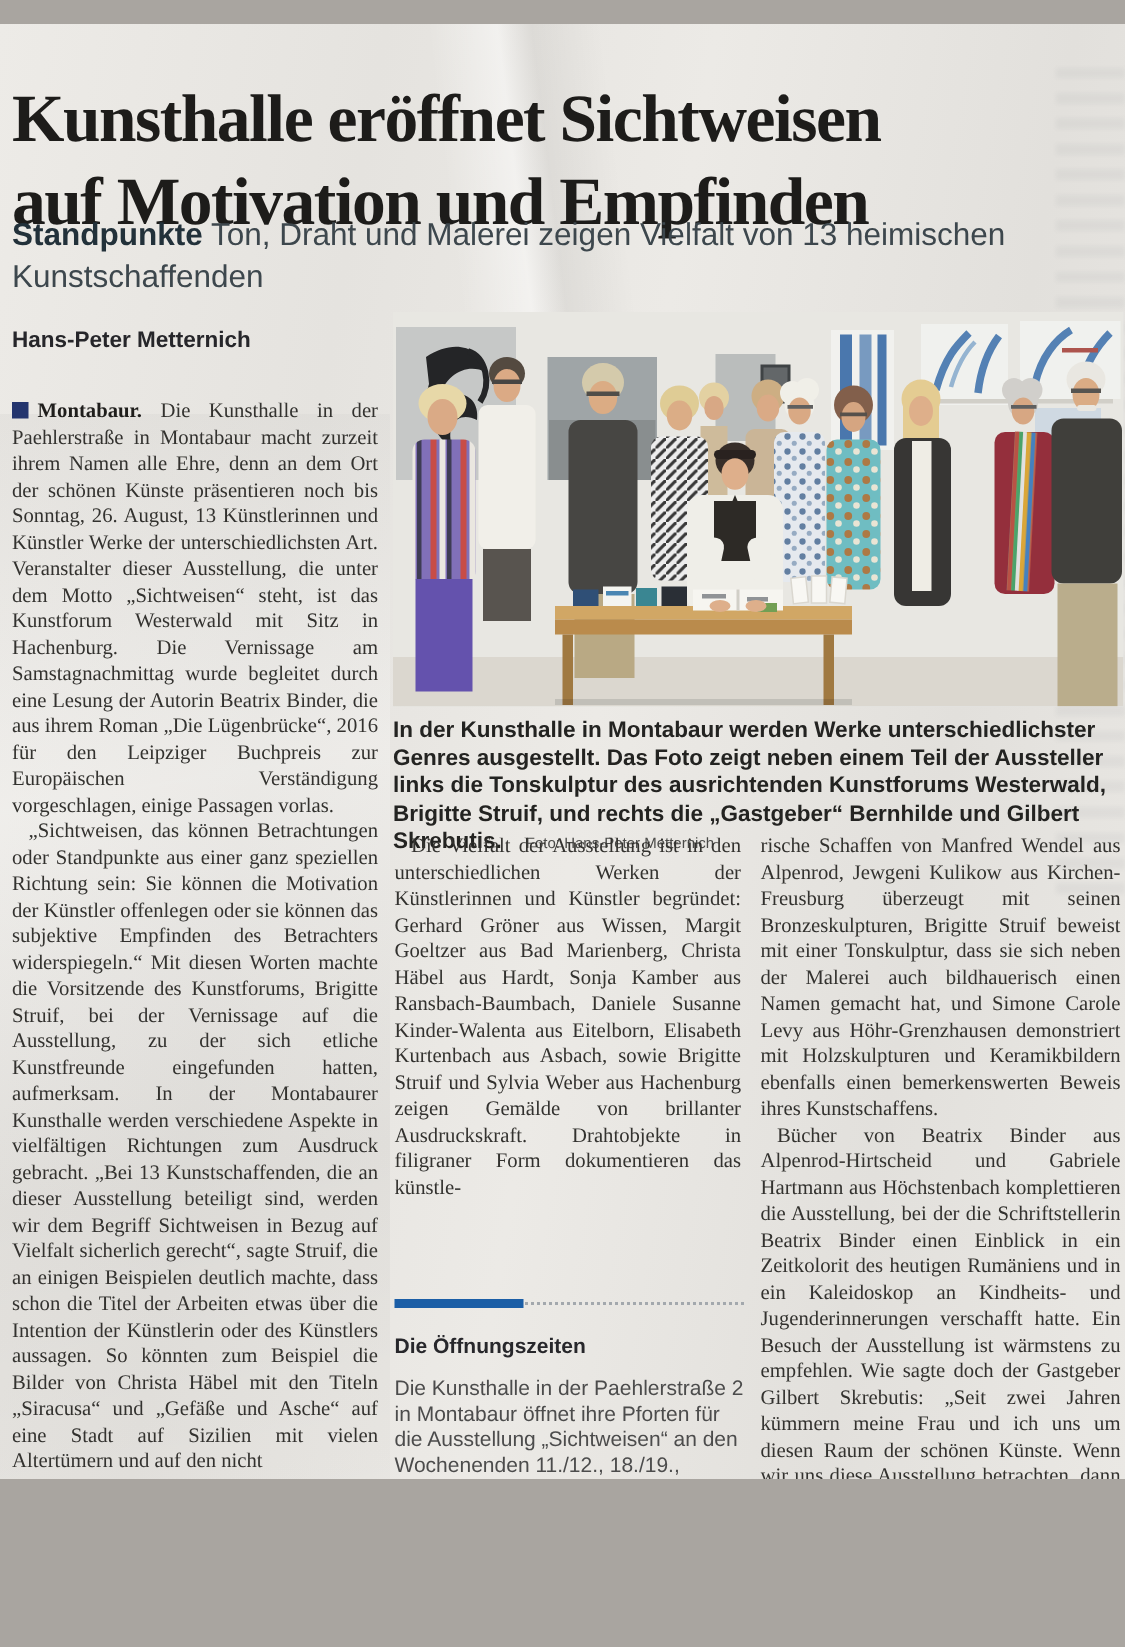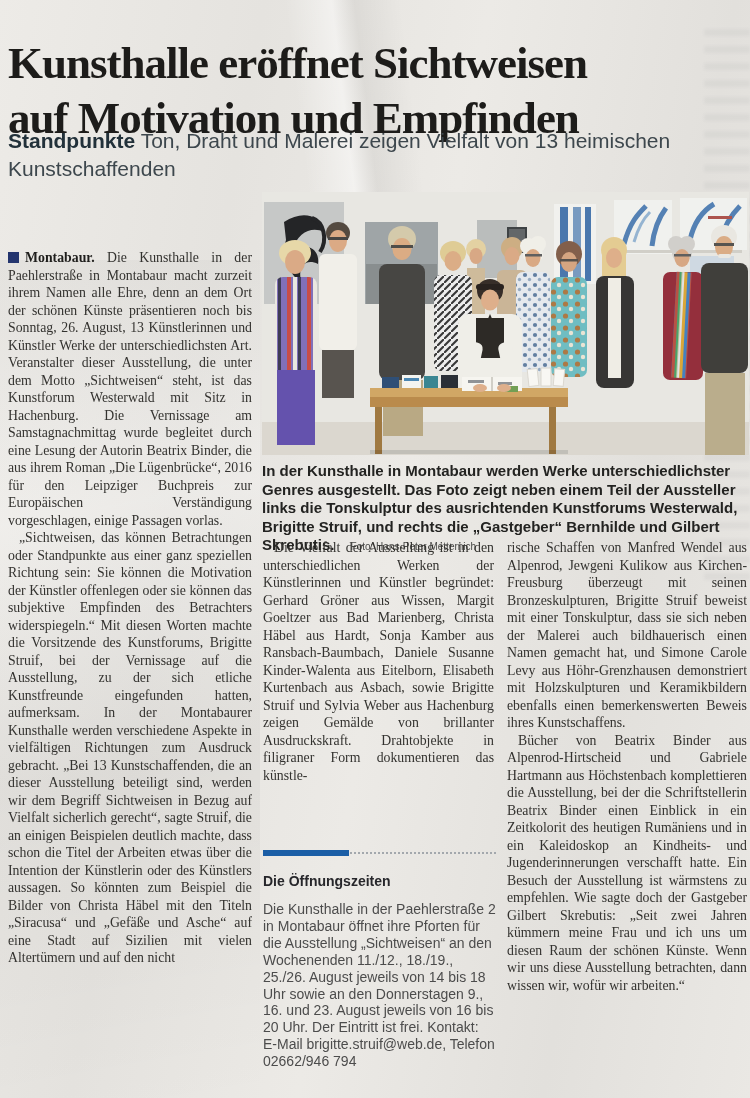--- a/index.html
+++ b/index.html
@@ -1,17 +1,17 @@
 <!DOCTYPE html>
 <html lang="de"><head>
 <meta charset="utf-8">
 <style>
   html,body { margin:0; padding:0; background:#a9a5a0; }
   #page {
-    position:relative; width:750px; height:1098px; margin:0 auto;
+    position:relative; width:750px; height:970px; margin:16px auto;
     overflow:hidden;
     background:linear-gradient(100deg,#edebe7 0%,#e5e3df 28%,#eceae6 52%,#e2e0dc 78%,#eae8e4 100%);
     font-family:"Liberation Sans", sans-serif;
     color:#2e2d2b;
     text-decoration:underline;
   }
   
   .wrinkle1 { position:absolute; left:0; top:0; width:750px; height:210px; pointer-events:none;
     background:linear-gradient(83deg, rgba(255,255,255,0) 40%, rgba(255,255,255,.45) 46%, rgba(0,0,0,.05) 49%, rgba(255,255,255,0) 55%); }
   .wrinkle2 { position:absolute; left:0; top:260px; width:260px; height:840px; pointer-events:none;
@@ -71,20 +71,21 @@
   <h1 class="headline">
     <span>Kunsthalle eröffnet Sichtweisen</span>
     <span>auf Motivation und Empfinden</span>
   </h1>
 
   <div class="subhead">
     <span class="lead">Standpunkte</span><span> Ton, Draht und Malerei zeigen Vielfalt von 13 heimischen Kunstschaffenden</span>
   </div>
 
   <div class="byline">
+    <span>Hans-Peter Metternich</span>
   </div>
 
   <div class="col1 bodytext">
     <p><span class="bullet"></span><span class="loc">Montabaur.</span> <span>Die Kunsthalle in der Paehlerstraße in Montabaur macht zurzeit ihrem Namen alle Ehre, denn an dem Ort der schönen Künste präsentieren noch bis Sonntag, 26. August, 13 Künstlerinnen und Künstler Werke der unterschiedlichsten Art. Veranstalter dieser Ausstellung, die unter dem Motto „Sichtweisen“ steht, ist das Kunstforum Westerwald mit Sitz in Hachenburg. Die Vernissage am Samstagnachmittag wurde begleitet durch eine Lesung der Autorin Beatrix Binder, die aus ihrem Roman „Die Lügenbrücke“, 2016 für den Leipziger Buchpreis zur Europäischen Verständigung vorgeschlagen, einige Passagen vorlas.</span></p>
     <p class="indent">„Sichtweisen, das können Betrachtungen oder Standpunkte aus einer ganz speziellen Richtung sein: Sie können die Motivation der Künstler offenlegen oder sie können das subjektive Empfinden des Betrachters widerspiegeln.“ Mit diesen Worten machte die Vorsitzende des Kunstforums, Brigitte Struif, bei der Vernissage auf die Ausstellung, zu der sich etliche Kunstfreunde eingefunden hatten, aufmerksam. In der Montabaurer Kunsthalle werden verschiedene Aspekte in vielfältigen Richtungen zum Ausdruck gebracht. „Bei 13 Kunstschaffenden, die an dieser Ausstellung beteiligt sind, werden wir dem Begriff Sichtweisen in Bezug auf Vielfalt sicherlich gerecht“, sagte Struif, die an einigen Beispielen deutlich machte, dass schon die Titel der Arbeiten etwas über die Intention der Künstlerin oder des Künstlers aussagen. So könnten zum Beispiel die Bilder von Christa Häbel mit den Titeln „Siracusa“ und „Gefäße und Asche“ auf eine Stadt auf Sizilien mit vielen Altertümern und auf den nicht</p>
   </div>
 
   <div class="photo-block">
     <div class="photo-frame">
       <svg width="487" height="263" viewBox="0 0 487 263">

